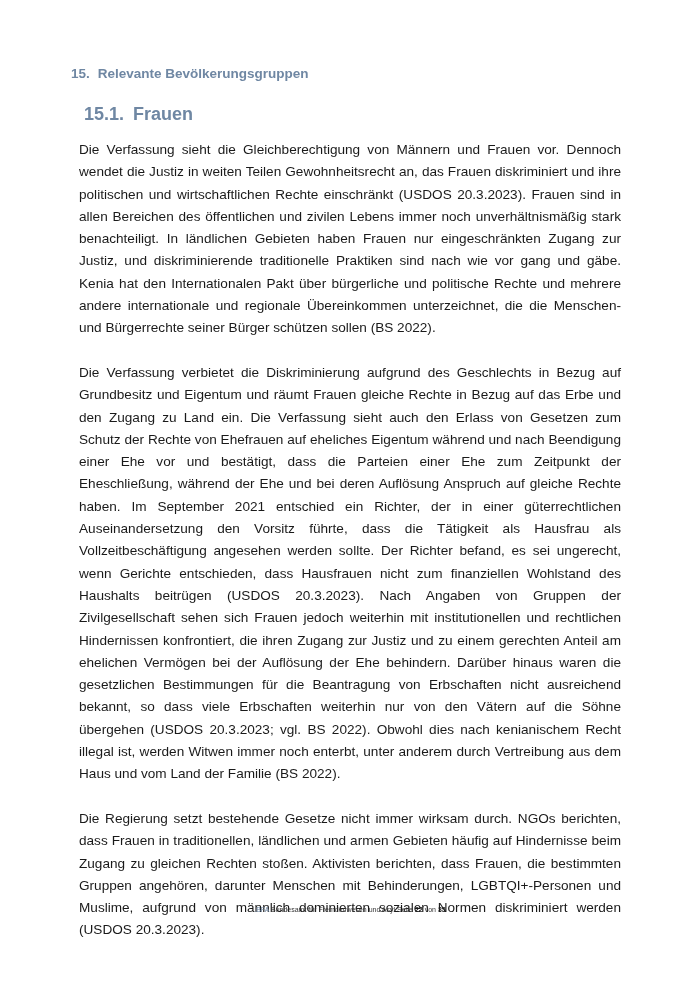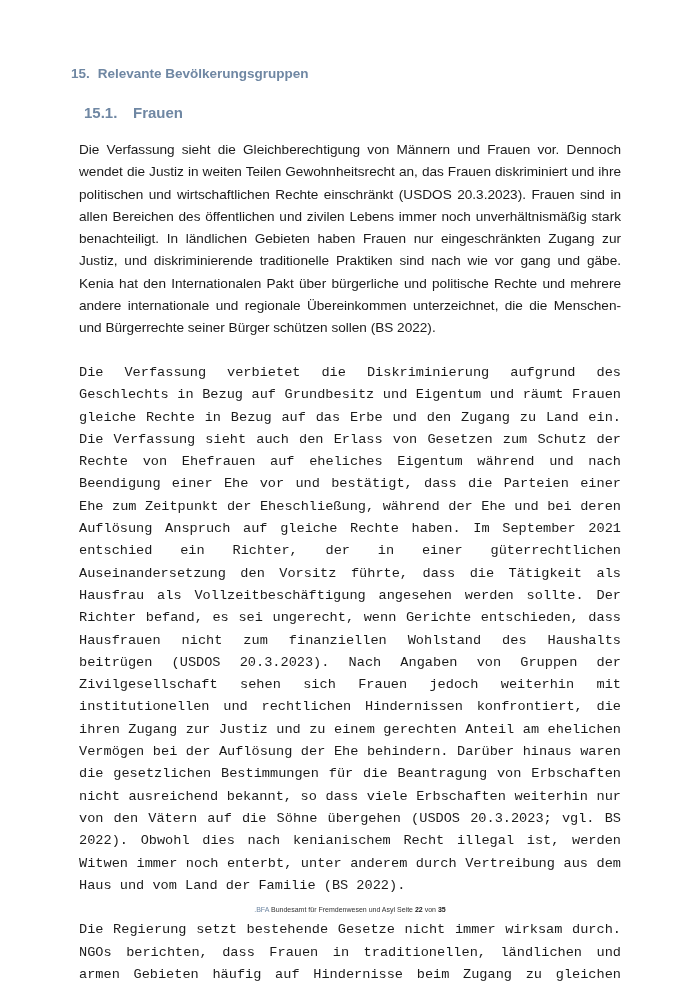--- a/index.html
+++ b/index.html
@@ -28,40 +28,40 @@
       font-size: 13.5px;
       font-weight: bold;
       color: #6f87a3;
       white-space: nowrap;
     }
     .h1 .num { margin-right: 8px; }
     .h2 {
       position: absolute;
       left: 84px;
       top: 104px;
-      font-size: 15px;
+      font-size: 18px;
       font-weight: bold;
       color: #6f87a3;
       white-space: nowrap;
     }
     .h2 .num { display: inline-block; width: 49px; }
     .body {
       position: absolute;
       left: 67px;
       top: 127px;
       width: 566px;
     }
     .para {
       margin: 12px;
       font-size: 13.6px;
       line-height: 22.3px;
       text-align: justify;
       text-align-last: left;
     }
-    .para + .para { margin-top: 22.3px; font-family: Liberation Mono, monospace; }
+    .para + .para { margin-top: 22.3px; }
     .footer {
       position: absolute;
       left: 0;
       width: 700px;
       top: 906px;
       text-align: center;
       font-size: 7px;
       color: #333333;
       white-space: nowrap;
     }

